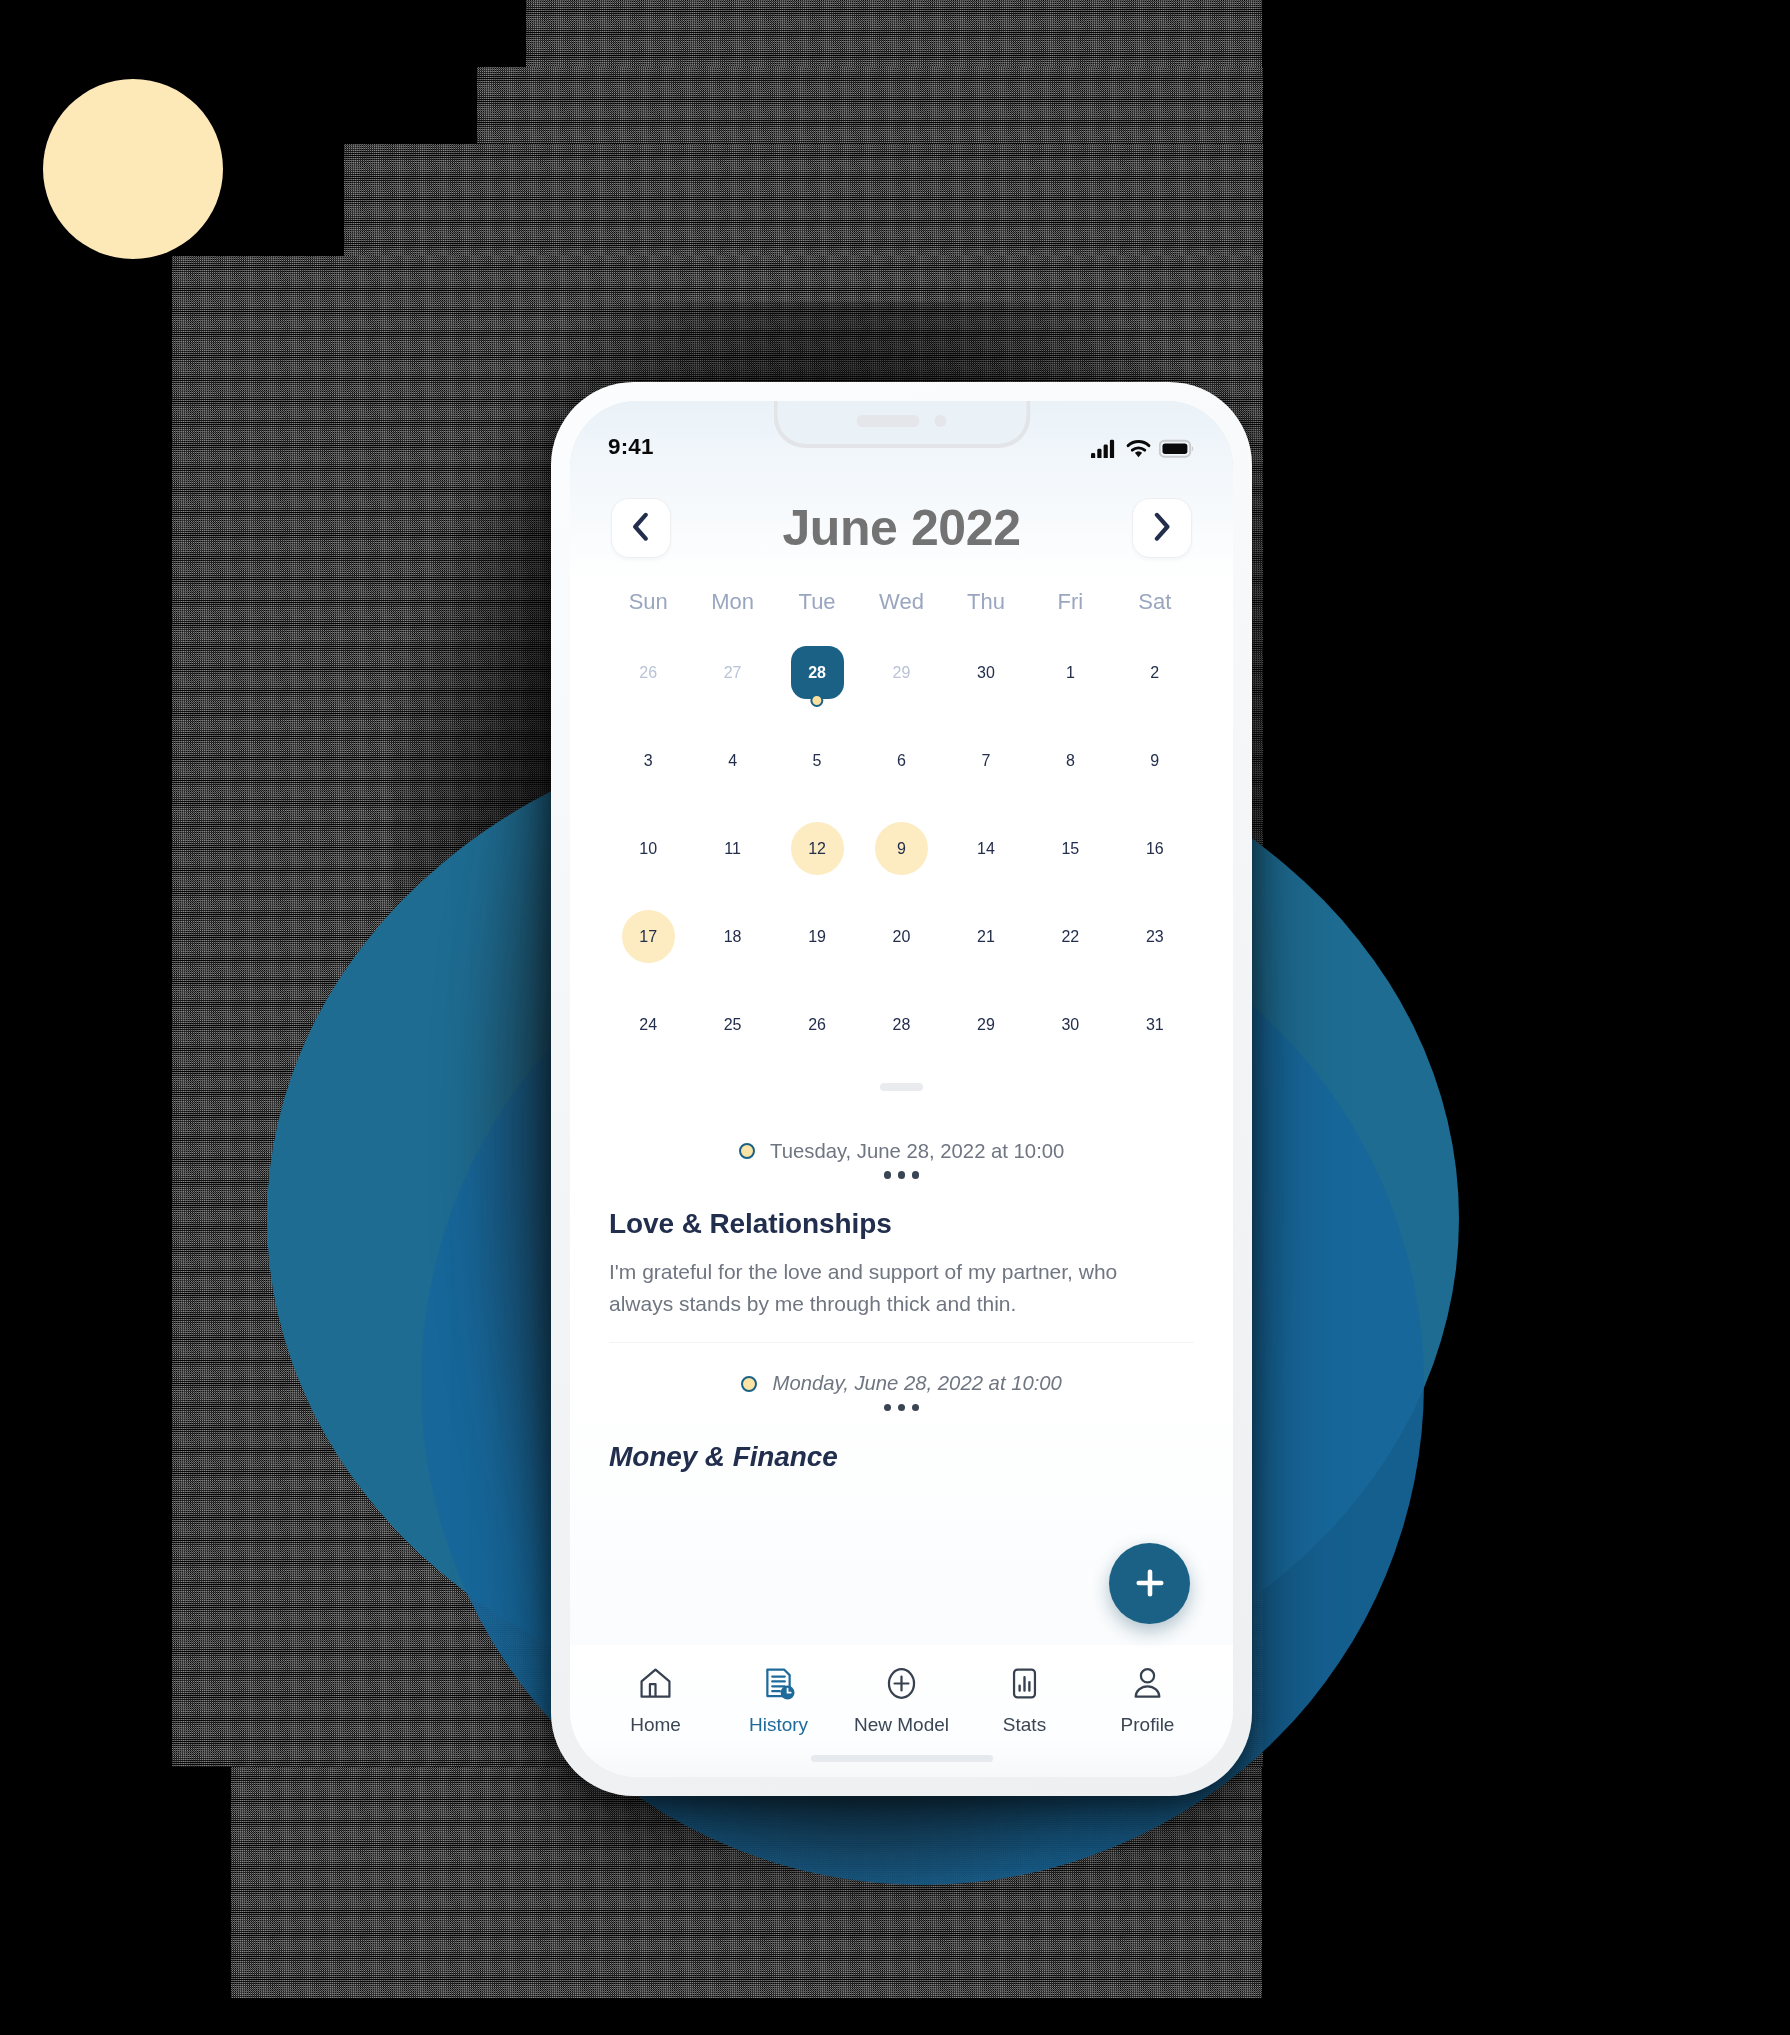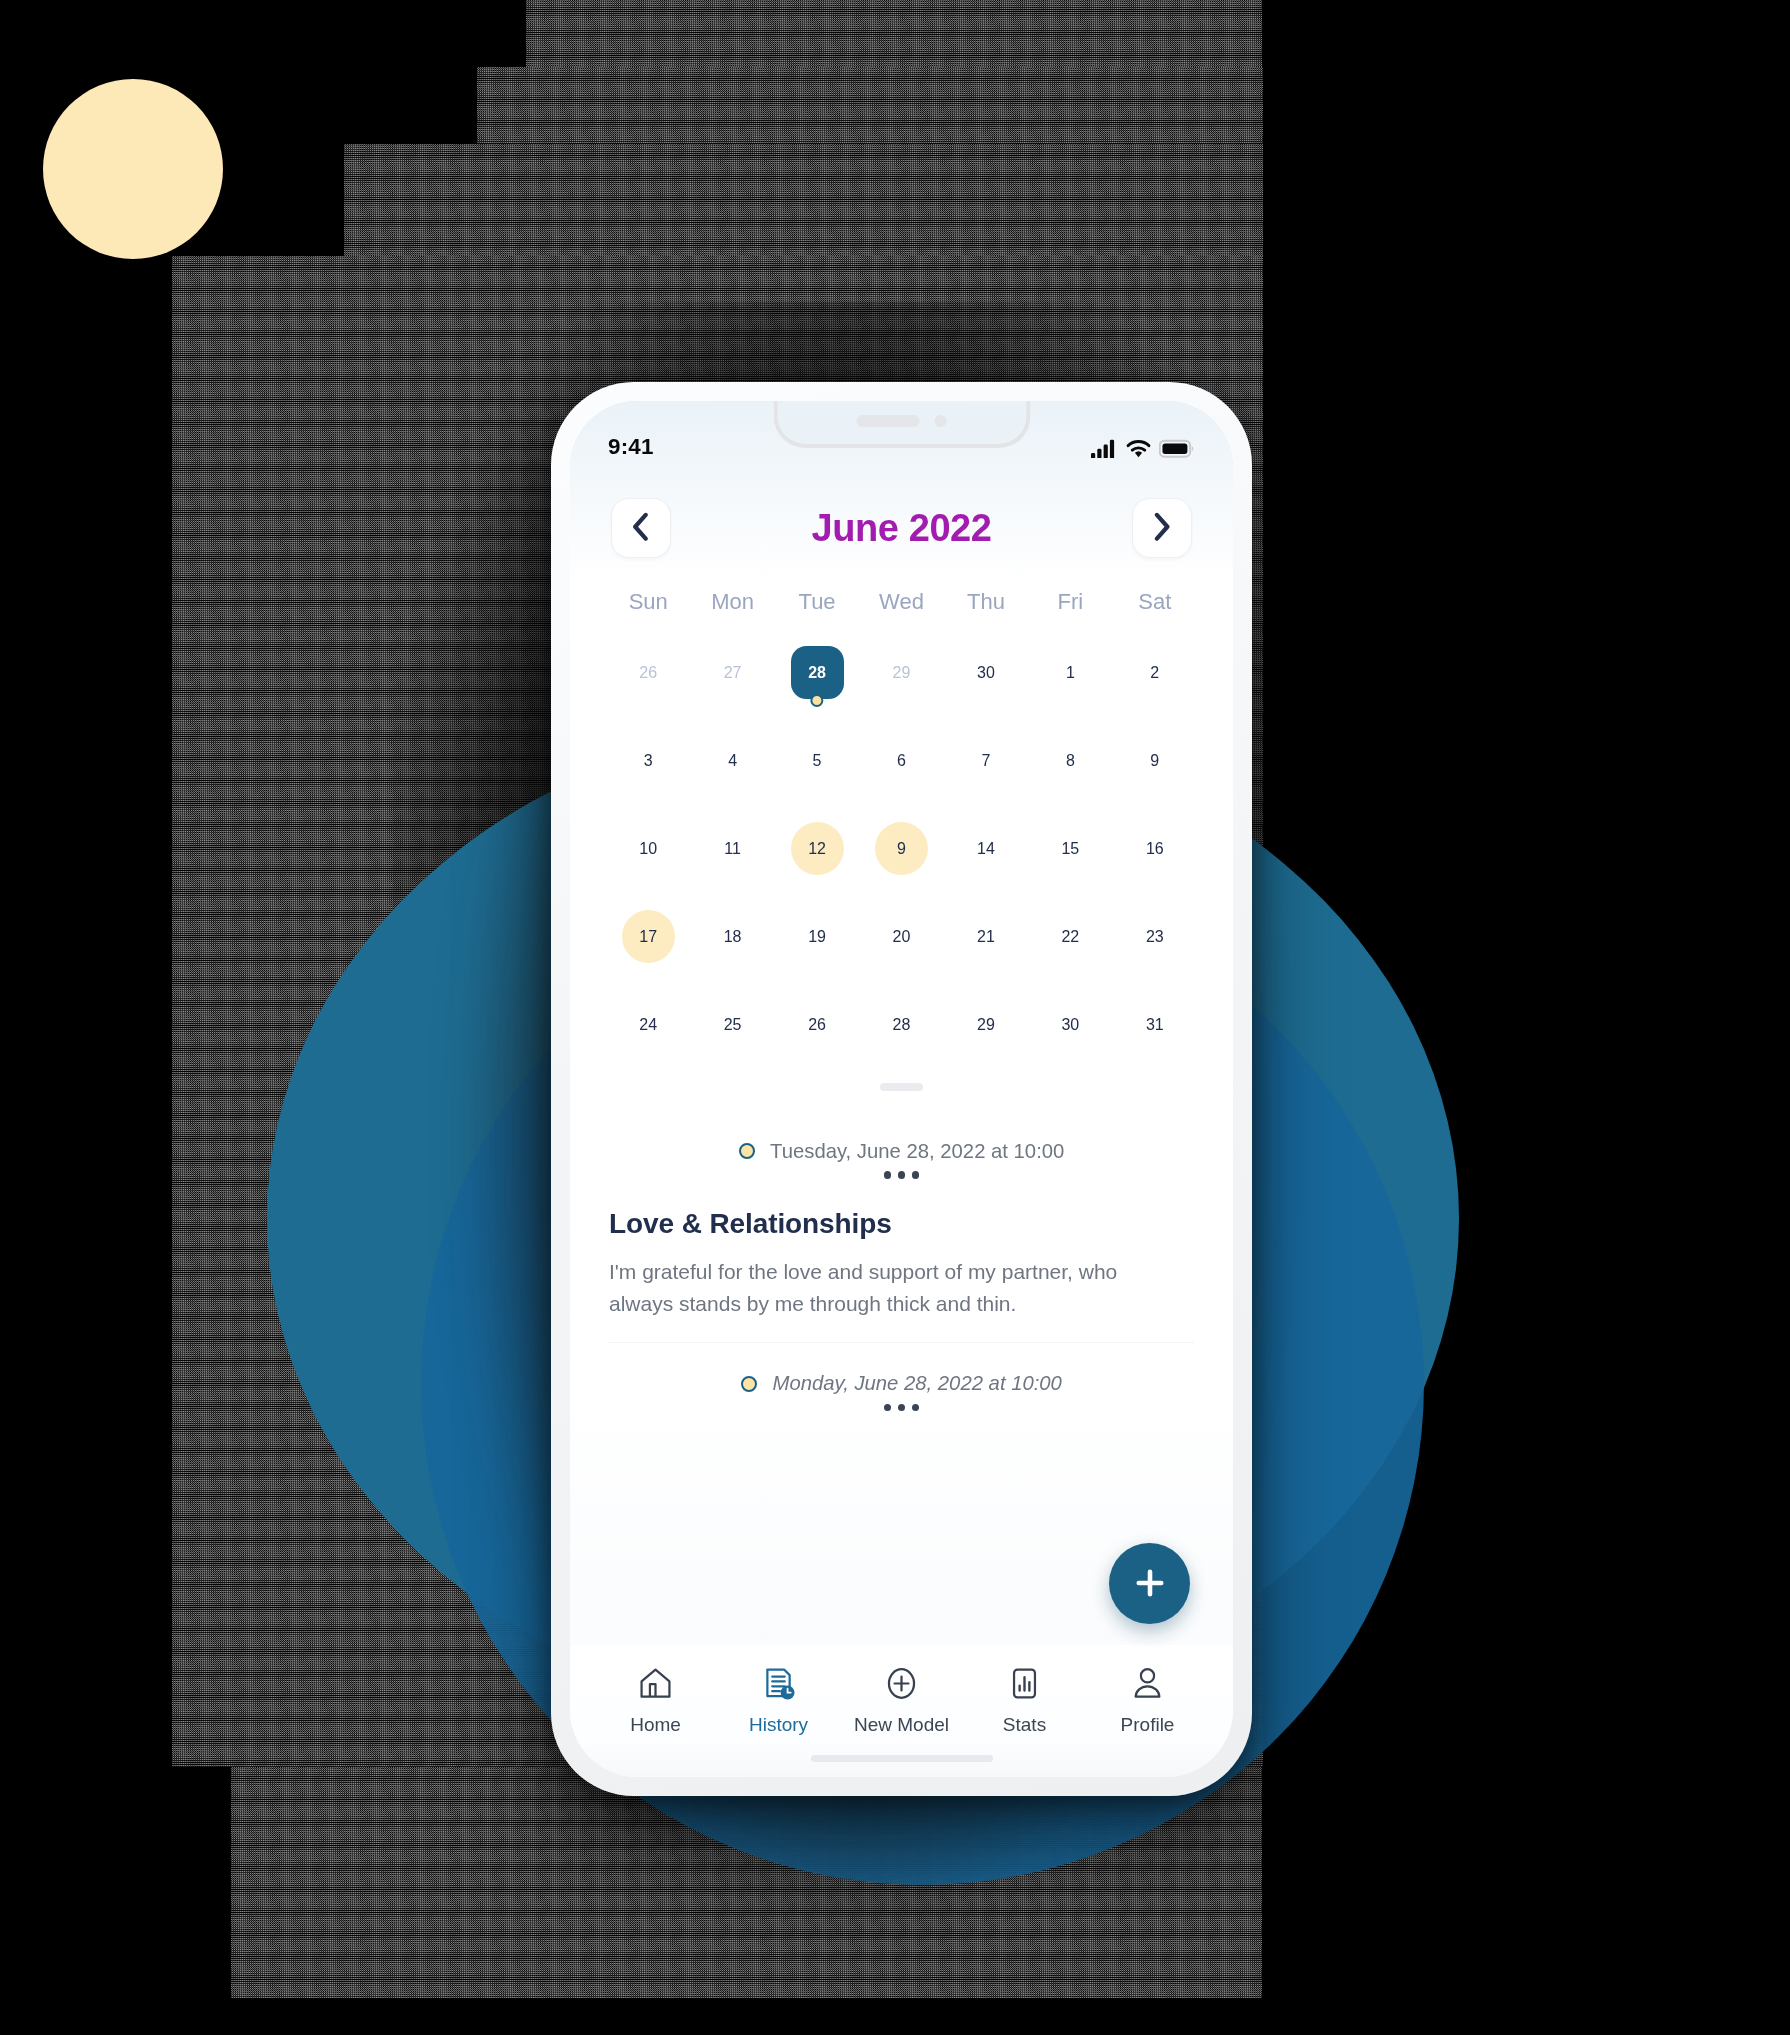--- a/index.html
+++ b/index.html
@@ -112,21 +112,21 @@
     display: flex; align-items: center; justify-content: space-between;
     padding: 32px 41px 0 41px;
   }
   .nav-btn {
     width: 60px; height: 60px; border-radius: 18px;
     background: #FFFFFF; border: 1.4px solid #EDEFF2;
     display: flex; align-items: center; justify-content: center;
     box-shadow: 0 1.4px 3.5px rgba(30,40,70,.04);
     cursor: pointer;
   }
-  .month-title { font-size: 38px; color: #a21caf; font-weight: bold; letter-spacing: -0.4px; }
+  .month-title { font-size: 50px; color: #737373; font-weight: bold; letter-spacing: -0.4px; }
 
   
   .cal-body { position: relative; z-index: 3; padding: 0 36px; }
   .weekrow { display: grid; grid-template-columns: repeat(7,1fr); margin-top: 31px; }
   .weekrow span { text-align: center; font-size: 22px; color: #9AA6C0; }
 
   .daygrid { display: grid; grid-template-columns: repeat(7,1fr); row-gap: 7px; margin-top: 17px; }
   .daycell {
     height: 81px; position: relative;
     display: flex; align-items: center; justify-content: center;
@@ -410,20 +410,21 @@
               <div class="entry-meta">
                 <div class="entry-dot"></div>
                 <div class="entry-date">Monday, June 28, 2022 at 10:00</div>
               </div>
               <div class="more-btn">
                 <i></i>
                 <i></i>
                 <i></i>
               </div>
             </div>
+            <div class="entry-title">Money &amp; Finance</div>
           </div>
         </div>
 
       <div class="fab">
         <span>
           <svg width="38" height="38" viewBox="0 0 54 54">
             <path d="M27 11 V43 M11 27 H43" stroke="#FFFFFF" stroke-width="6.5" stroke-linecap="round"></path>
           </svg>
         </span>
       </div>

